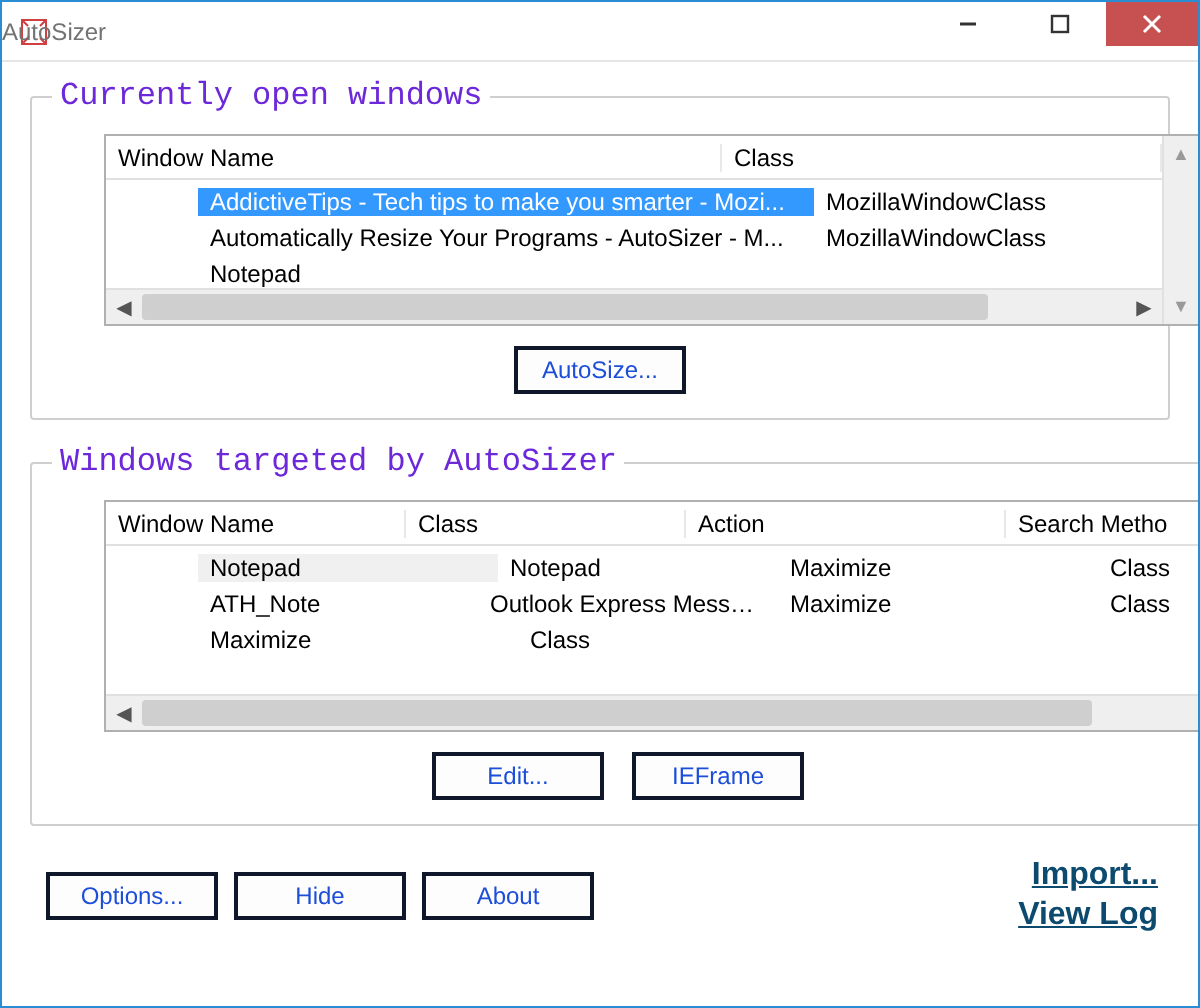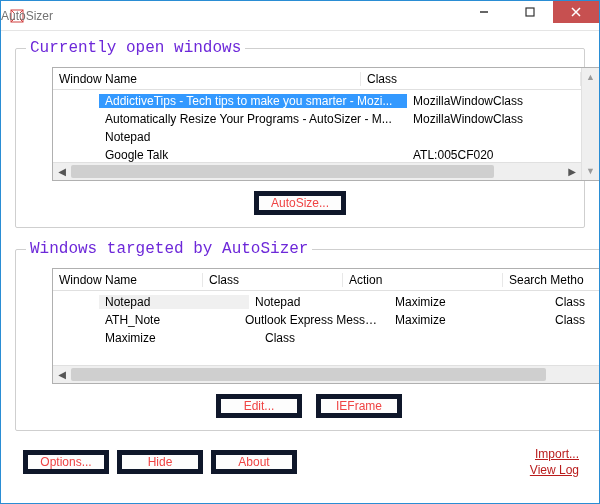--- a/index.html
+++ b/index.html
@@ -153,25 +153,25 @@
     display: flex;
     align-items: center; justify-content: center;
     color: #999; font-size: 9px;
   }
   .vscroll-spacer .vtrack { flex:1; background:#efefef; }
   .lv-wrap { display:flex; }
   .lv-main { flex:1; display:flex; flex-direction:column; }
   .btn {
     min-width: 86px;
     height: 24px;
-    border: 5px solid #0f172a;
+    border: 2px solid #0f172a;
     background: #fdfdfd;
     font-family: inherit;
     font-size: 12px;
-    color: #ef4444;
+    color: #1d4ed8;
     padding: 0 12px;
     cursor: default;
   }
   .btn-row {
     display: flex;
     justify-content: center;
     gap: 14px;
     margin-top: 10px;
   }
   .bottom-row {
@@ -182,23 +182,24 @@
   }
   .links {
     margin-left: auto;
     text-align: right;
     display: flex;
     flex-direction: column;
     gap: 2px;
     padding-right: 6px;
   }
   .links a {
-    color: #b91c1c;
+    color: #0c4a6e;
     text-decoration: underline;
-    font-size: 12px;
+    font-size: 16px;
+    font-weight: bold;
   }
   
   .top .col1, .top .cell1 { width: 308px; }
   .top .col2, .top .cell2 { flex: 1; }
   
   .bot .col1, .bot .cell1 { width: 150px; }
   .bot .col2, .bot .cell2 { width: 140px; }
   .bot .col3, .bot .cell3 { width: 160px; }
   .bot .col4, .bot .cell4 { flex: 1; }
 </style>
@@ -247,24 +248,20 @@
               <div class="lv-row selected">
                 <div class="cell cell1">AddictiveTips - Tech tips to make you smarter - Mozi...</div>
                 <div class="cell cell2">MozillaWindowClass</div>
               </div>
               <div class="lv-row">
                 <div class="cell cell1">Automatically Resize Your Programs - AutoSizer - M...</div>
                 <div class="cell cell2">MozillaWindowClass</div>
               </div>
               <div class="lv-row">
                 <div class="cell cell2">Notepad</div>
-              </div>
-              <div class="lv-row">
-                <div class="cell cell1">Google Talk</div>
-                <div class="cell cell2">ATL:005CF020</div>
               </div>
             </div>
           <div class="hscroll">
             <div class="arrow">◀</div>
             <div class="track">
                 <div class="thumb" style="width:86%"></div>
               </div>
             <div class="arrow">▶</div>
           </div>
         </div>

